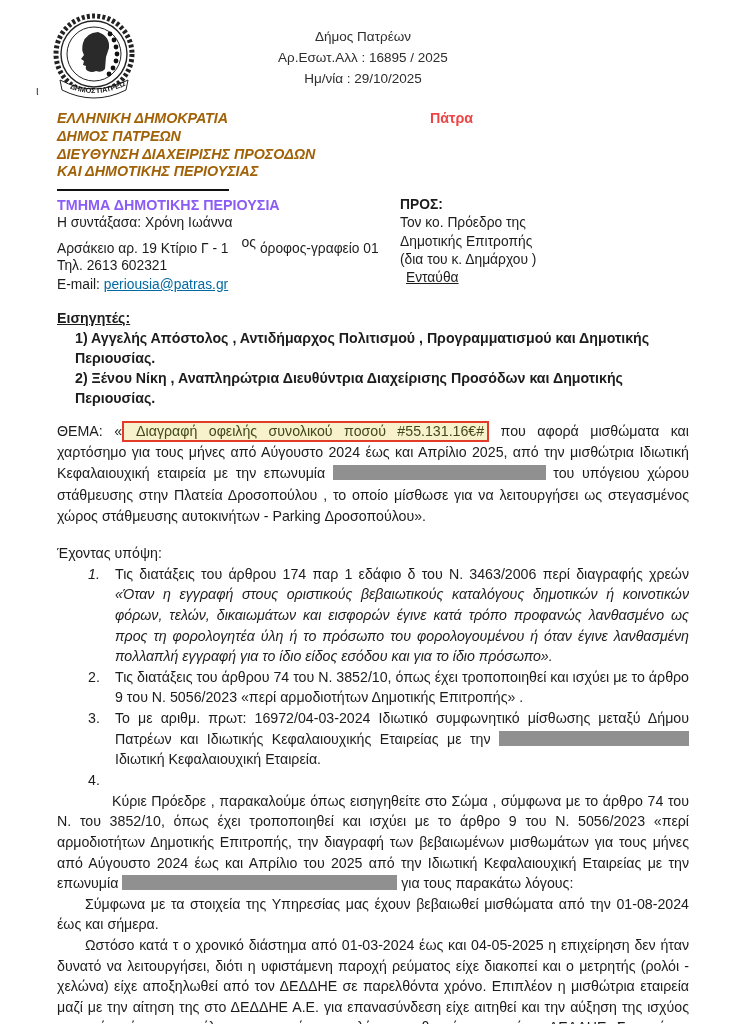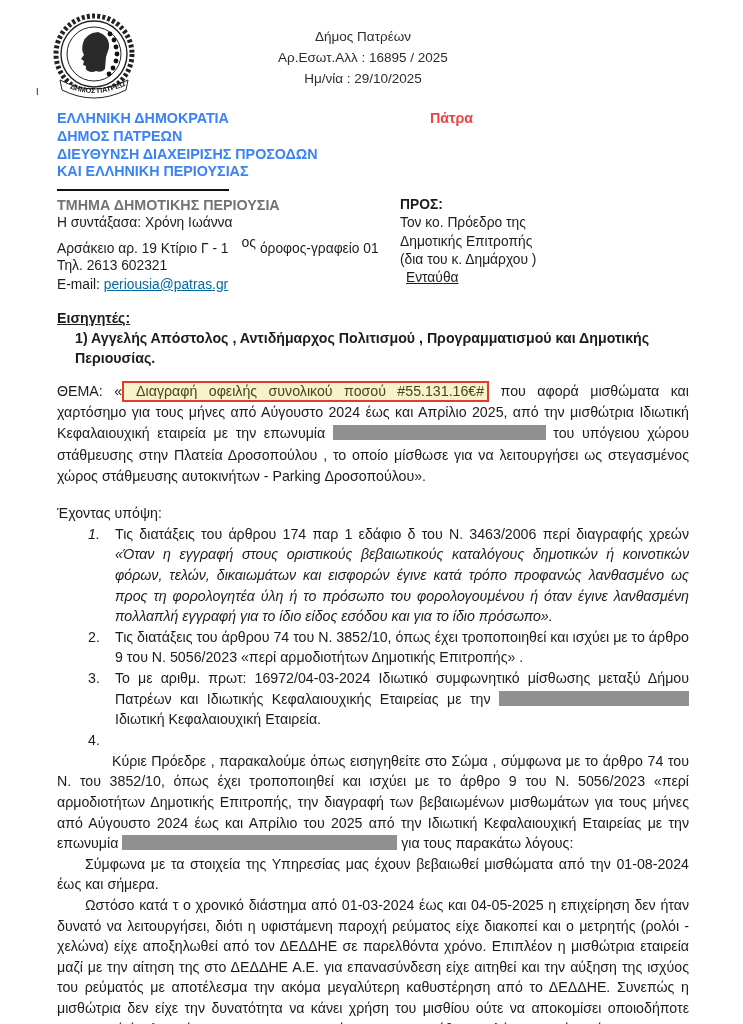--- a/index.html
+++ b/index.html
@@ -10,28 +10,28 @@
 
   
   .header{position:relative;height:106px;}
   .seal{position:absolute;left:52px;top:12px;width:84px;height:92px;}
   .stray{position:absolute;left:36px;top:84px;font-size:12px;color:#444;}
   .head-center{position:absolute;left:228px;top:26px;width:270px;text-align:center;
                font-size:13.5px;line-height:21px;color:#2d2d2d;}
 
   
   .agency{position:relative;margin:4px 54px 0 57px;}
-  .agency-lines{font-weight:bold;font-size:14.3px;line-height:17.8px;color:#3b82f6;}
+  .agency-lines{font-weight:bold;font-size:14.3px;line-height:17.8px;color:#a16207;font-style:italic;}
   .city{position:absolute;left:373px;top:0;font-weight:bold;font-size:14.3px;color:#ef4444;}
 
   
   .info-cols{position:relative;margin:8px 54px 0 57px;min-height:100px;}
   .rule{width:172px;height:2px;background:#111;margin-bottom:5px;}
   .dept{font-size:13.8px;line-height:18.2px;color:#1c1c1c;}
-  .dept-title{font-weight:bold;font-size:14.3px;color:#737373;}
+  .dept-title{font-weight:bold;font-size:14.3px;color:#8b5cf6;}
   .email-link{color:#0369a1;text-decoration:underline;}
   .recipient{position:absolute;left:343px;top:7px;font-size:13.8px;line-height:18.2px;}
   .recipient .label{font-weight:bold;}
   .recipient .final{text-decoration:underline;margin-left:6px;}
   sup{font-size:14px;margin-left:13px;}
 
   
   .rapporteurs{margin:14px 54px 0 57px;font-size:14.2px;line-height:20px;}
   .rapp-heading{font-weight:bold;text-decoration:underline;}
   .rapp-item{font-weight:bold;padding-left:18px;}
@@ -91,21 +91,21 @@
       <div>Αρ.Εσωτ.Αλλ : 16895 / 2025</div>
       <div>Ημ/νία : 29/10/2025</div>
     </div>
   </div>
 
   <div class="agency">
     <div class="agency-lines">
       <div>ΕΛΛΗΝΙΚΗ ΔΗΜΟΚΡΑΤΙΑ</div>
       <div>ΔΗΜΟΣ ΠΑΤΡΕΩΝ</div>
       <div>ΔΙΕΥΘΥΝΣΗ ΔΙΑΧΕΙΡΙΣΗΣ ΠΡΟΣΟΔΩΝ</div>
-      <div>ΚΑΙ ΕΛΛΗΝΙΚΗ ΠΕΡΙΟΥΣΙΑΣ</div>
+      <div>ΚΑΙ ΔΗΜΟΤΙΚΗΣ ΠΕΡΙΟΥΣΙΑΣ</div>
     </div>
     <span class="city">Πάτρα</span>
   </div>
 
   <div class="info-cols">
     <div class="dept">
       <div class="rule"></div>
       <div class="dept-title">ΤΜΗΜΑ ΔΗΜΟΤΙΚΗΣ  ΠΕΡΙΟΥΣΙΑ</div>
       <div>Η συντάξασα: Χρόνη Ιωάννα</div>
       <div><span>Αρσάκειο αρ. 19 Κτίριο Γ - 1</span><sup>ος</sup><span> όροφος-γραφείο 01</span></div>
@@ -117,20 +117,21 @@
       <div>Τον κο. Πρόεδρο της</div>
       <div>Δημοτικής Επιτροπής</div>
       <div>(δια του κ. Δημάρχου )</div>
       <div><span class="final">Ενταύθα</span></div>
     </div>
   </div>
 
   <div class="rapporteurs">
     <div class="rapp-heading">Εισηγητές:</div>
     <div class="rapp-item">1) Αγγελής Απόστολος , Αντιδήμαρχος  Πολιτισμού , Προγραμματισμού και Δημοτικής Περιουσίας.</div>
+    <div class="rapp-item">2)  Ξένου Νίκη ,  Αναπληρώτρια Διευθύντρια Διαχείρισης  Προσόδων  και Δημοτικής Περιουσίας.</div>
   </div>
 
   <div class="subject">
     <span>ΘΕΜΑ: </span><span>«</span><span class="hl">Διαγραφή οφειλής συνολικού ποσού #55.131.16€#</span><span> που αφορά μισθώματα και χαρτόσημο για τους μήνες από Αύγουστο 2024 έως και Απρίλιο 2025, από  την μισθώτρια Ιδιωτική Κεφαλαιουχική εταιρεία με την επωνυμία </span><span class="redact r-subject"></span><span> του υπόγειου χώρου στάθμευσης  στην Πλατεία Δροσοπούλου , το οποίο μίσθωσε για να λειτουργήσει ως  στεγασμένος  χώρος στάθμευσης αυτοκινήτων - Parking Δροσοπούλου».</span>
   </div>
 
   <div class="bodytext">
     <div class="having-heading">Έχοντας υπόψη:</div>
 
     <div class="hitem">

